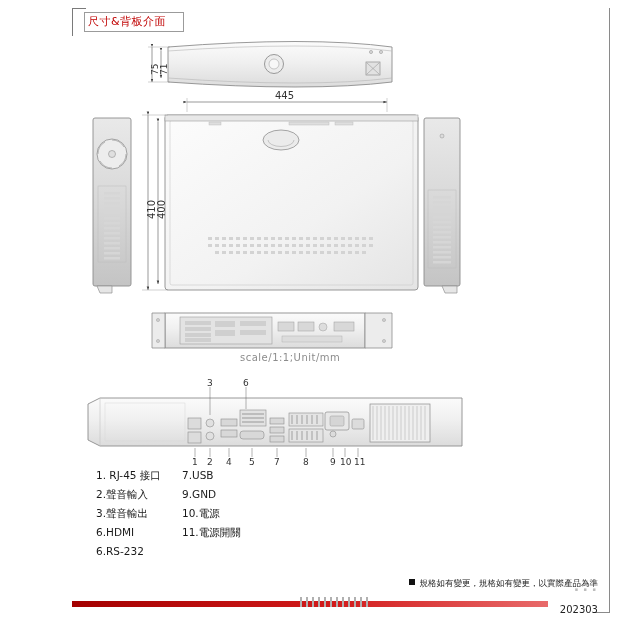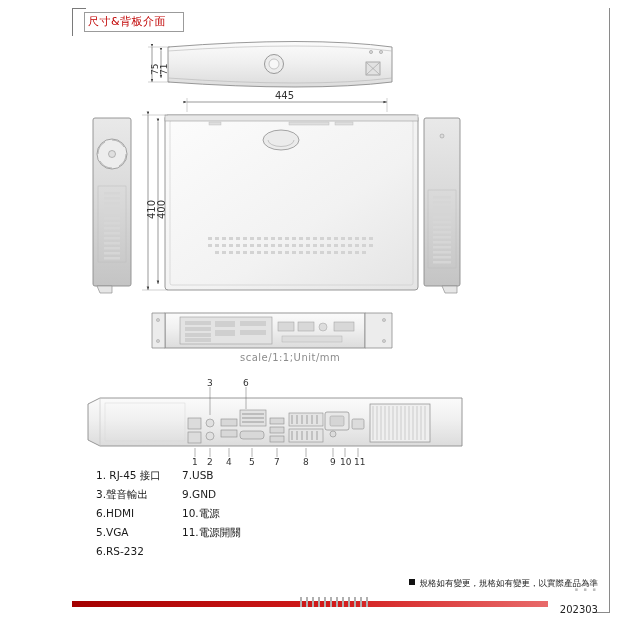--- a/index.html
+++ b/index.html
@@ -525,23 +525,23 @@
   <div class="dim-text" style="left:249px; top:457px;">5</div>
   <div class="dim-text" style="left:274px; top:457px;">7</div>
   <div class="dim-text" style="left:303px; top:457px;">8</div>
   <div class="dim-text" style="left:330px; top:457px;">9</div>
   <div class="dim-text" style="left:340px; top:457px;text-align:right;">10</div>
   <div class="dim-text" style="left:354px; top:457px;">11</div>
 
   <div class="legend">
     <div class="legend-col left">
       <div class="legend-item">1. RJ-45 接口</div>
+      <div class="legend-item">2.聲音輸入</div>
       <div class="legend-item">3.聲音輸出</div>
       <div class="legend-item">6.HDMI</div>
-      <div class="legend-item">5.VGA</div>
       <div class="legend-item">6.RS-232</div>
     </div>
     <div class="legend-col right">
       <div class="legend-item">7.USB</div>
       <div class="legend-item">9.GND</div>
       <div class="legend-item">10.電源</div>
       <div class="legend-item">11.電源開關</div>
     </div>
   </div>
 

